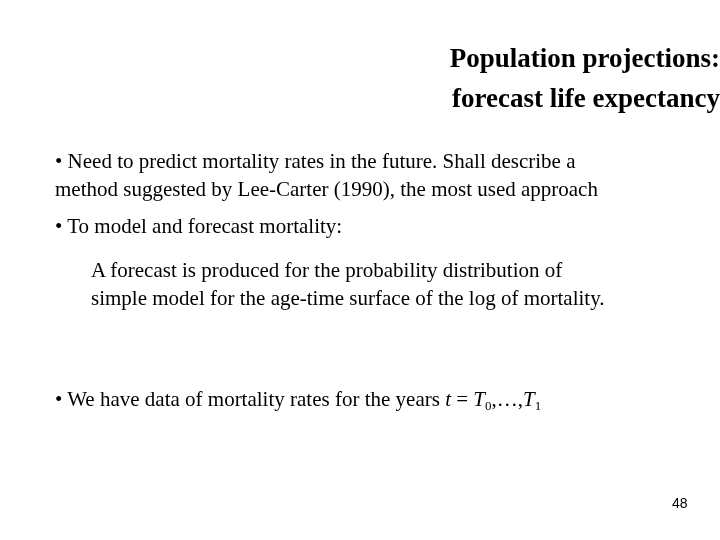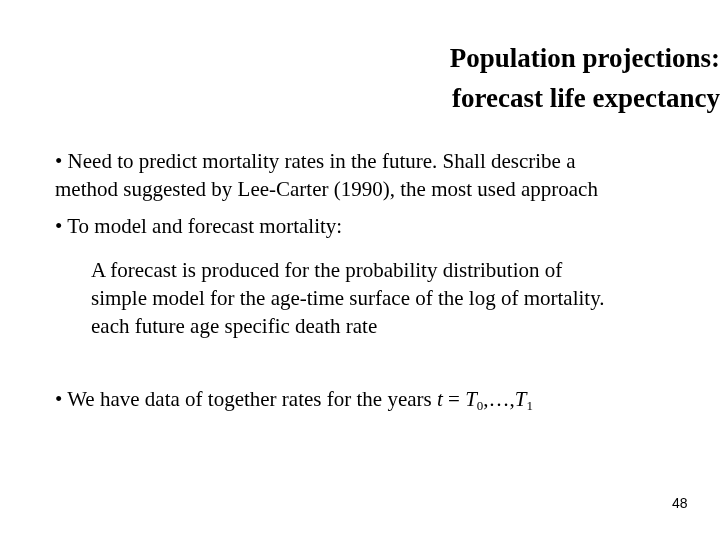--- a/index.html
+++ b/index.html
@@ -22,18 +22,17 @@
 <div class="para" style="top:147px;">
   <div>• Need to predict mortality rates in the future. Shall describe a</div>
   <div>method suggested by Lee-Carter (1990), the most used approach</div>
 </div>
 
 <div class="para" style="top:212px;">• To model and forecast mortality:</div>
 
 <div class="indent" style="top:256px;">
   <div>A forecast is produced for the probability distribution of</div>
   <div>simple model for the age-time surface of the log of mortality.</div>
-  <div>each future age specific death rate</div>
 </div>
 
-<div class="para" style="top:385px;"><span>• We have data of together rates for the years </span><i>t</i><span> = </span><i>T</i><sub>0</sub><span>,…,</span><i>T</i><sub>1</sub></div>
+<div class="para" style="top:385px;"><span>• We have data of mortality rates for the years </span><i>t</i><span> = </span><i>T</i><sub>0</sub><span>,…,</span><i>T</i><sub>1</sub></div>
 
 <div class="pagenum">48</div>
 
 </body></html>

